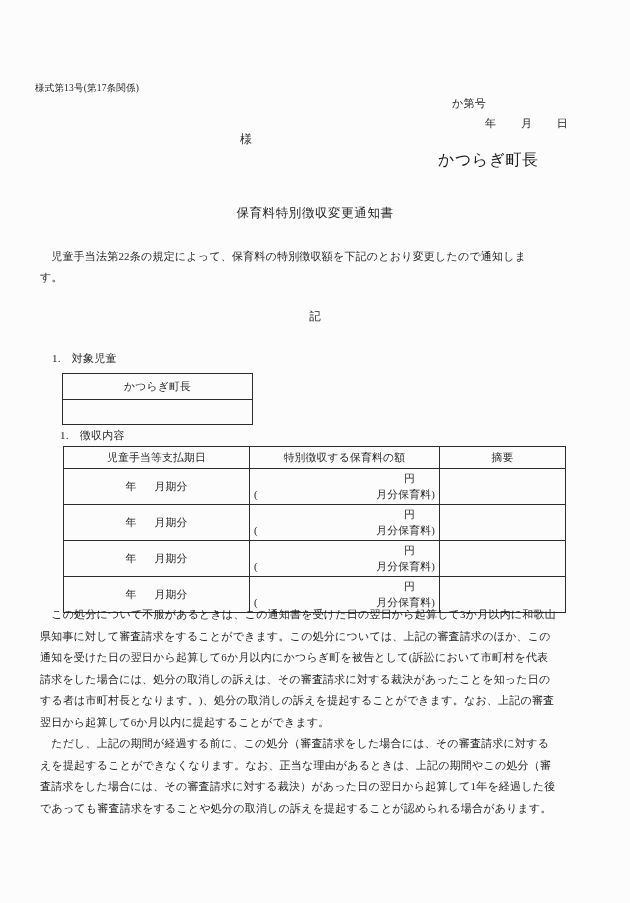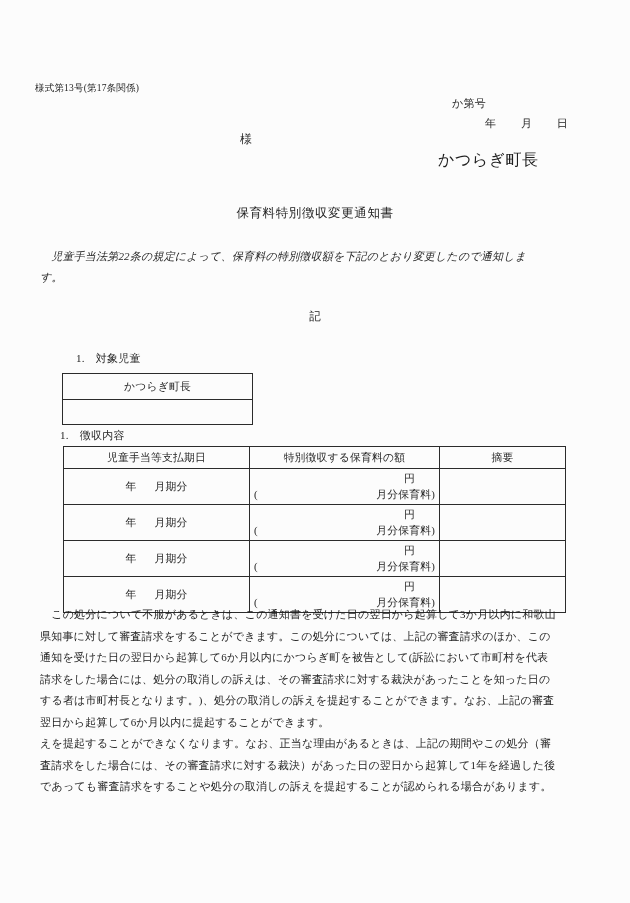--- a/index.html
+++ b/index.html
@@ -19,25 +19,25 @@
   .abs{position:absolute;}
   .txt{font-size:11px;letter-spacing:0.2px;white-space:pre;}
   .small{font-size:9.5px;letter-spacing:0.2px;white-space:pre;}
   .center-line{left:0;width:630px;text-align:center;}
   .form-code{left:35px;top:82px;}
   .doc-number-line{left:452px;top:96px;width:121px;display:flex;justify-content:flex-start;}
   .date-line{left:485px;top:116px;width:83px;display:flex;justify-content:space-between;}
   .addressee{left:240px;top:131px;font-size:12px;}
   .sender{left:438px;top:150px;font-size:16px;letter-spacing:0.5px;text-align:right;}
   .doc-title{top:205px;font-size:12.5px;letter-spacing:0.6px;}
-  .intro{left:40px;top:246px;width:550px;font-style:italic;}
+  .intro{left:40px;top:246px;width:550px;}
   .line21{line-height:21px;height:21px;}
   .line215{line-height:21.5px;height:21.5px;}
   .record-marker{top:309px;font-size:11.5px;}
-  .sec1-heading{left:76px;top:351px;}
+  .sec1-heading{left:52px;top:351px;}
   .sec2-heading{left:60px;top:428px;}
   table{border-collapse:collapse;}
   td,th{border:1px solid #2b2b2b;font-weight:normal;font-size:10.8px;letter-spacing:0.2px;padding:0;}
   .child-table{left:62px;top:373px;}
   .child-table th{width:189px;height:25px;text-align:center;}
   .child-table td{height:24px;}
   .collection-table{left:63px;top:446px;}
   .collection-table th{height:21px;text-align:center;}
   .col-period{width:185px;}
   .col-amount{width:189px;}
@@ -168,18 +168,19 @@
   </tbody>
     </table>
 
   <div class="abs closing">
     <div class="txt line215">　この処分について不服があるときは、この通知書を受けた日の翌日から起算して3か月以内に和歌山</div>
     <div class="txt line215">県知事に対して審査請求をすることができます。この処分については、上記の審査請求のほか、この</div>
     <div class="txt line215">通知を受けた日の翌日から起算して6か月以内にかつらぎ町を被告として(訴訟において市町村を代表</div>
     <div class="txt line215">請求をした場合には、処分の取消しの訴えは、その審査請求に対する裁決があったことを知った日の</div>
     <div class="txt line215">する者は市町村長となります。)、処分の取消しの訴えを提起することができます。なお、上記の審査</div>
     <div class="txt line215">翌日から起算して6か月以内に提起することができます。</div>
+    <div class="txt line215">　ただし、上記の期間が経過する前に、この処分（審査請求をした場合には、その審査請求に対する</div>
     <div class="txt line215">えを提起することができなくなります。なお、正当な理由があるときは、上記の期間やこの処分（審</div>
     <div class="txt line215">査請求をした場合には、その審査請求に対する裁決）があった日の翌日から起算して1年を経過した後</div>
     <div class="txt line215">であっても審査請求をすることや処分の取消しの訴えを提起することが認められる場合があります。</div>
   </div>
 
 </div>
 
 </body></html>

